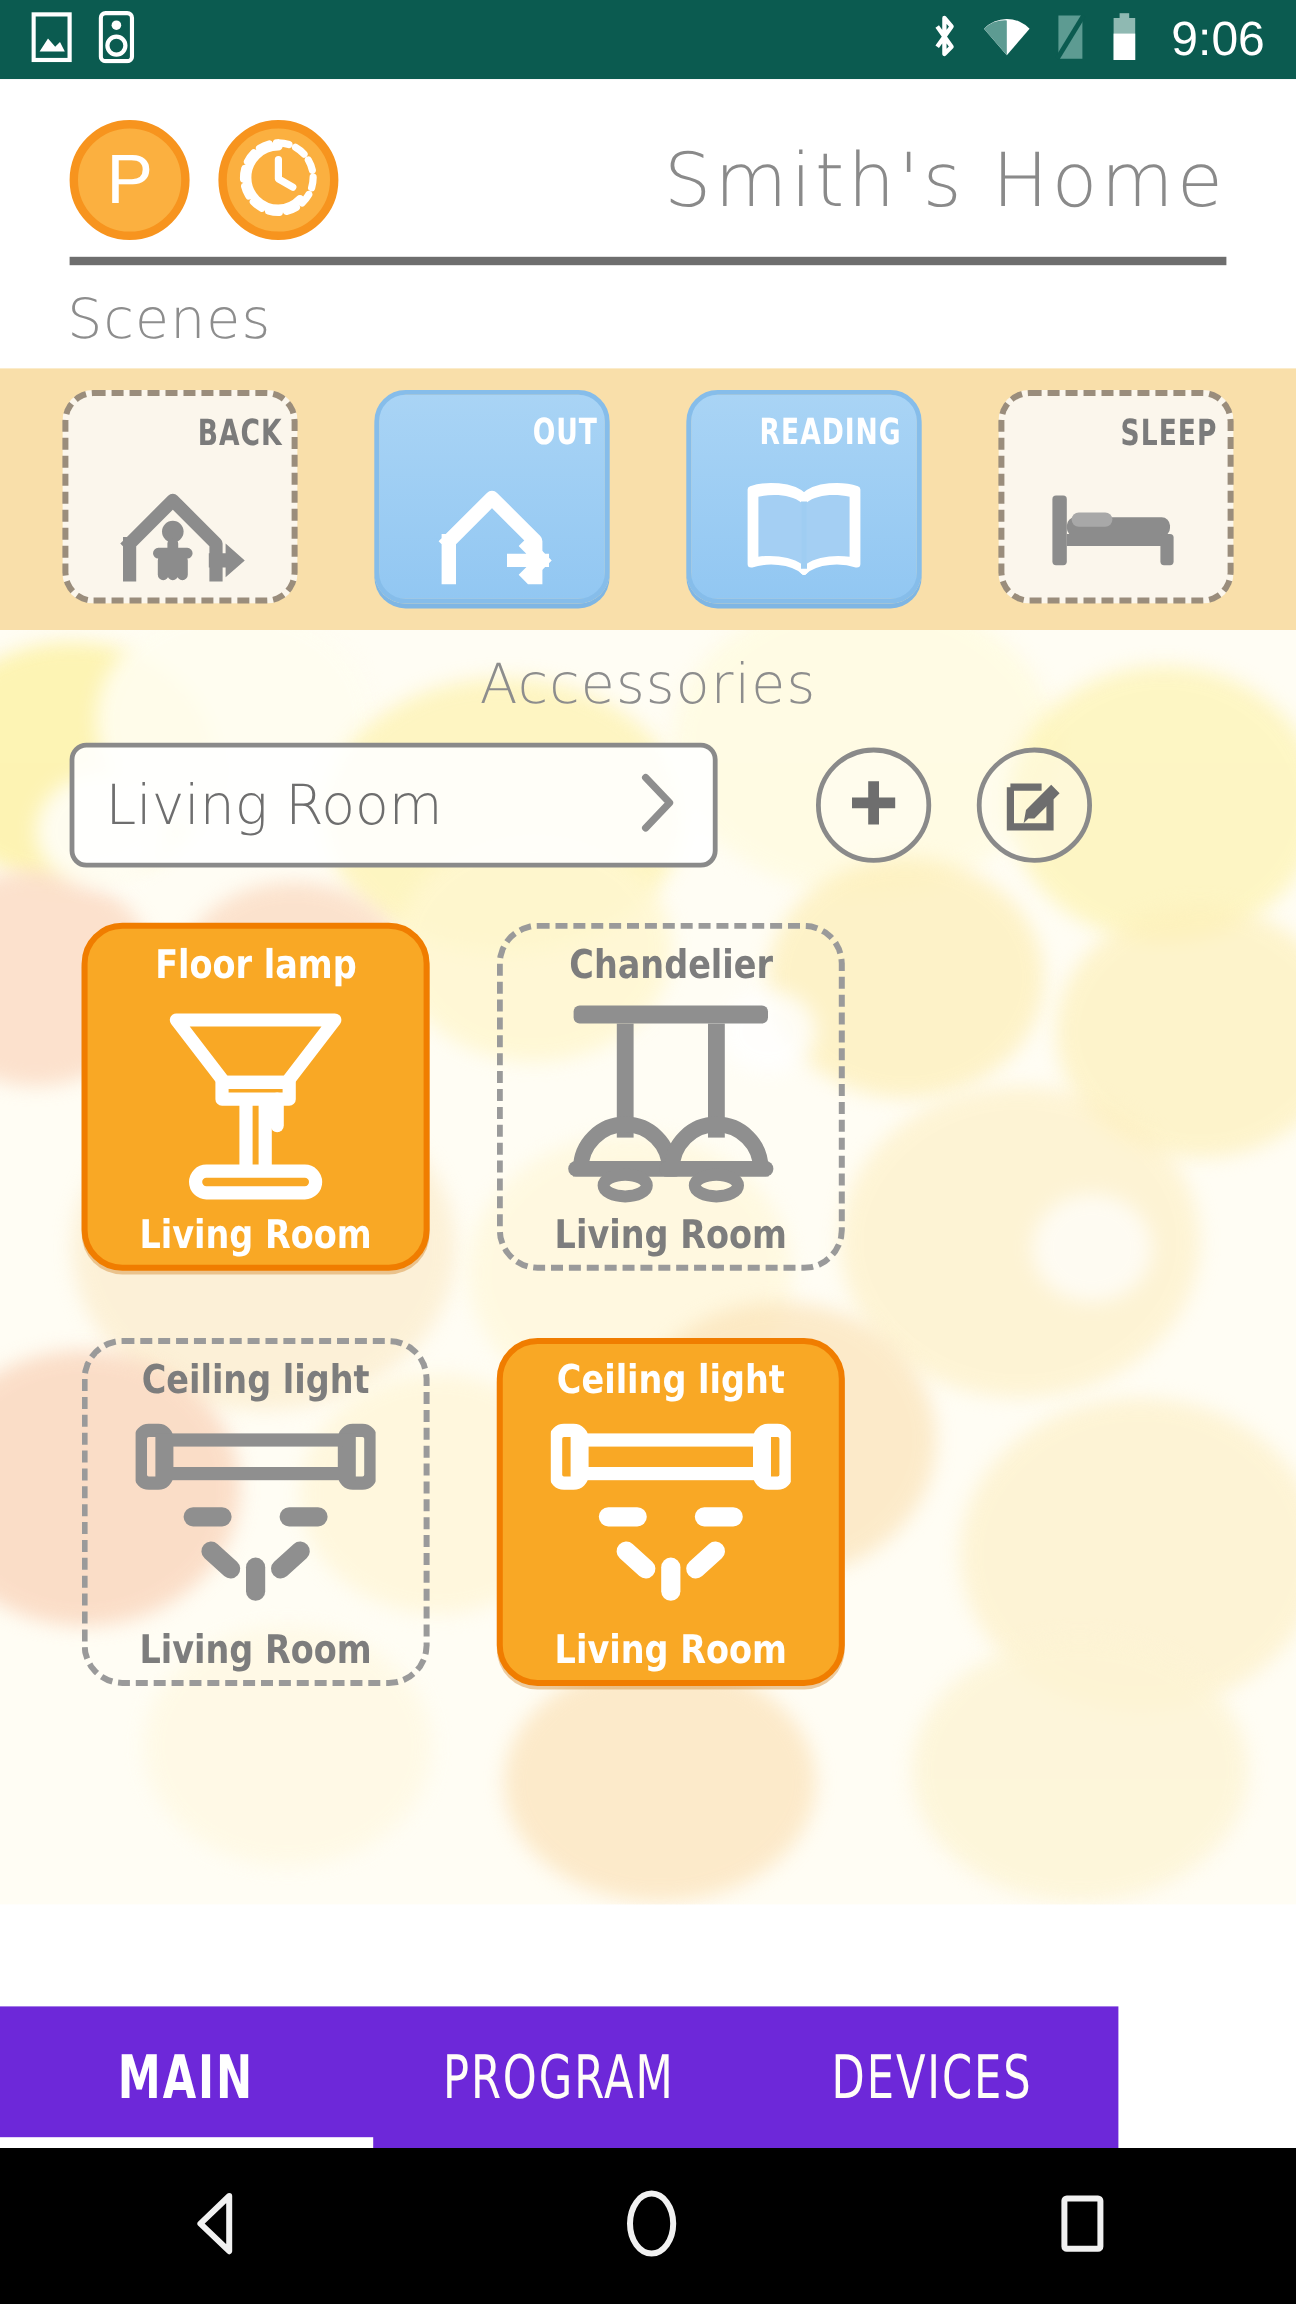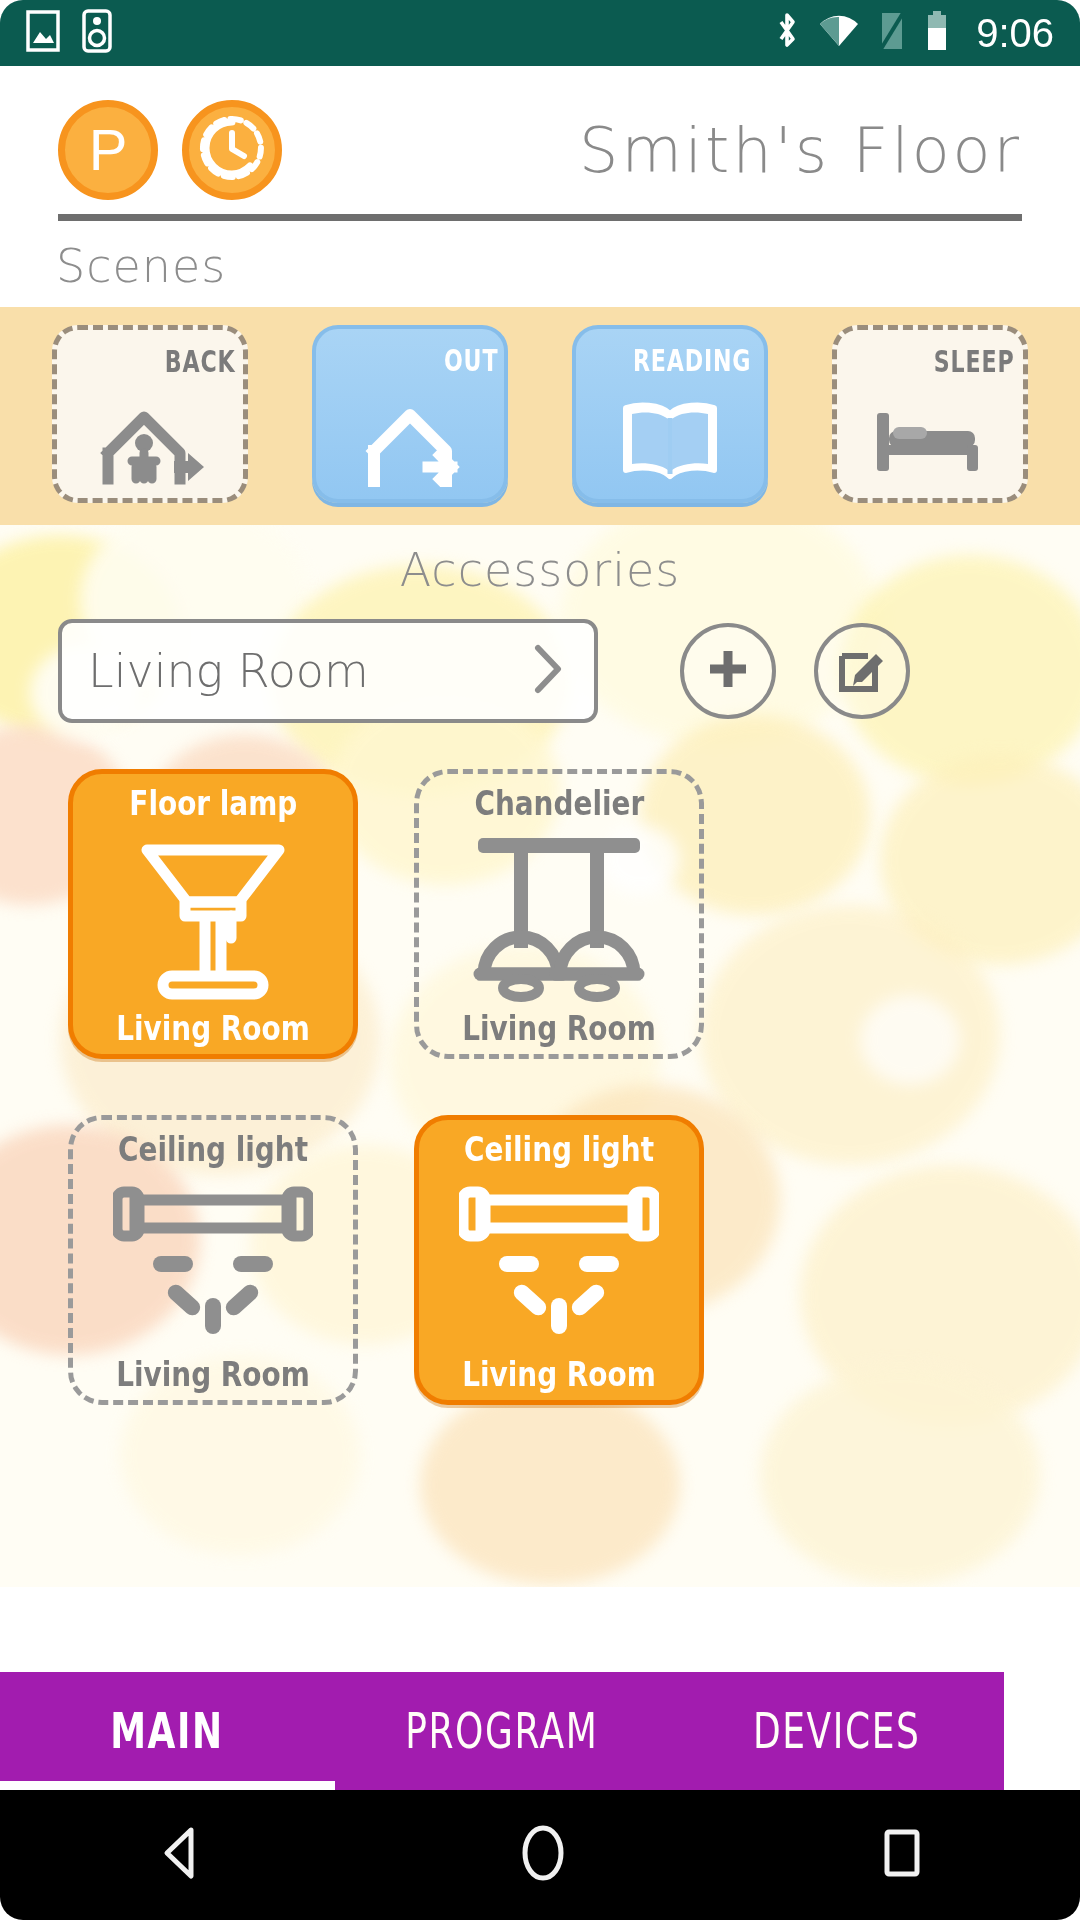--- a/index.html
+++ b/index.html
@@ -2,21 +2,21 @@
 <html><head>
 <meta charset="utf-8">
 <style>
   * { box-sizing: border-box; margin: 0; padding: 0; }
   html, body {
     width: 1080px; height: 1920px;
     font-family: "Liberation Sans", sans-serif;
     background: #ffffff;
     overflow: hidden;
   }
-  #screen { position: relative; width: 1080px; height: 1920px; overflow: hidden; border-radius: 23px; }
+  #screen { position: relative; width: 1080px; height: 1920px; overflow: hidden; }
 
   
   .statusbar {
     height: 66px; background: #0b5b50; color: #ffffff;
     display: flex; align-items: center; padding: 0 26px;
   }
   .sb-left { display: flex; align-items: center; gap: 22px; }
   .sb-right { margin-left: auto; display: flex; align-items: center; gap: 18px; }
   .sb-time { font-size: 40px; letter-spacing: 0px; font-weight: 400; margin-left: 8px;}
 
@@ -125,22 +125,22 @@
     font-size: 33px; font-weight: 700; letter-spacing: 0px;
     font-family: "DejaVu Sans Condensed", "Liberation Sans Narrow", "Liberation Sans", sans-serif;
     transform: scaleX(0.94); transform-origin: center; white-space: nowrap;
   }
   .dev-tile.on .dev-name, .dev-tile.on .dev-room { color: #ffffff; }
   .dev-tile.off .dev-name, .dev-tile.off .dev-room { color: #7d7d7d; }
   .dev-icon { flex: 1; display: flex; align-items: center; justify-content: center; width: 100%; }
 
   
   .tabbar {
-    position: absolute; left: 0; bottom: 130px; width: 1004px; height: 118px;
-    background: #a21caf; display: flex; align-items: center;
+    position: absolute; left: 0; bottom: 130px; width: 932px; height: 118px;
+    background: #6d28d9; display: flex; align-items: center;
   }
   .tab {
     flex: 1; text-align: center; position: relative; height: 100%;
     display: flex; align-items: center; justify-content: center;
   }
   .tab-label {
     font-size: 50px; color: #ffffff;
     font-family: "DejaVu Sans Condensed", "Liberation Sans Narrow", "Liberation Sans", sans-serif;
     transform: scaleX(0.8); transform-origin: center; letter-spacing: 2px;
   }
@@ -213,21 +213,21 @@
       </div>
       <div class="circ-btn">
         <span>
           <svg width="74" height="74" viewBox="0 0 74 74">
             <path d="M37 8 A29 29 0 1 1 36.9 8" fill="none" stroke="#fff" stroke-width="6" stroke-dasharray="9 6" stroke-linecap="round"></path>
             <path d="M37 11 A26 26 0 0 0 37 63 A26 26 0 0 0 55 55" fill="none" stroke="#fff" stroke-width="7" stroke-linecap="round"></path>
             <path d="M37 22 V38 L49 45" fill="none" stroke="#fff" stroke-width="6" stroke-linecap="round" stroke-linejoin="round"></path>
           </svg>
         </span>
       </div>
-      <div class="home-title">Smith's Floor</div>
+      <div class="home-title">Smith's Home</div>
     </div>
     <div class="header-rule"></div>
   </div>
 
   <div class="scenes-title-wrap">
     <div class="section-title">Scenes</div>
   </div>
 
   <div class="scenes-band">
     <div class="scenes-row">

